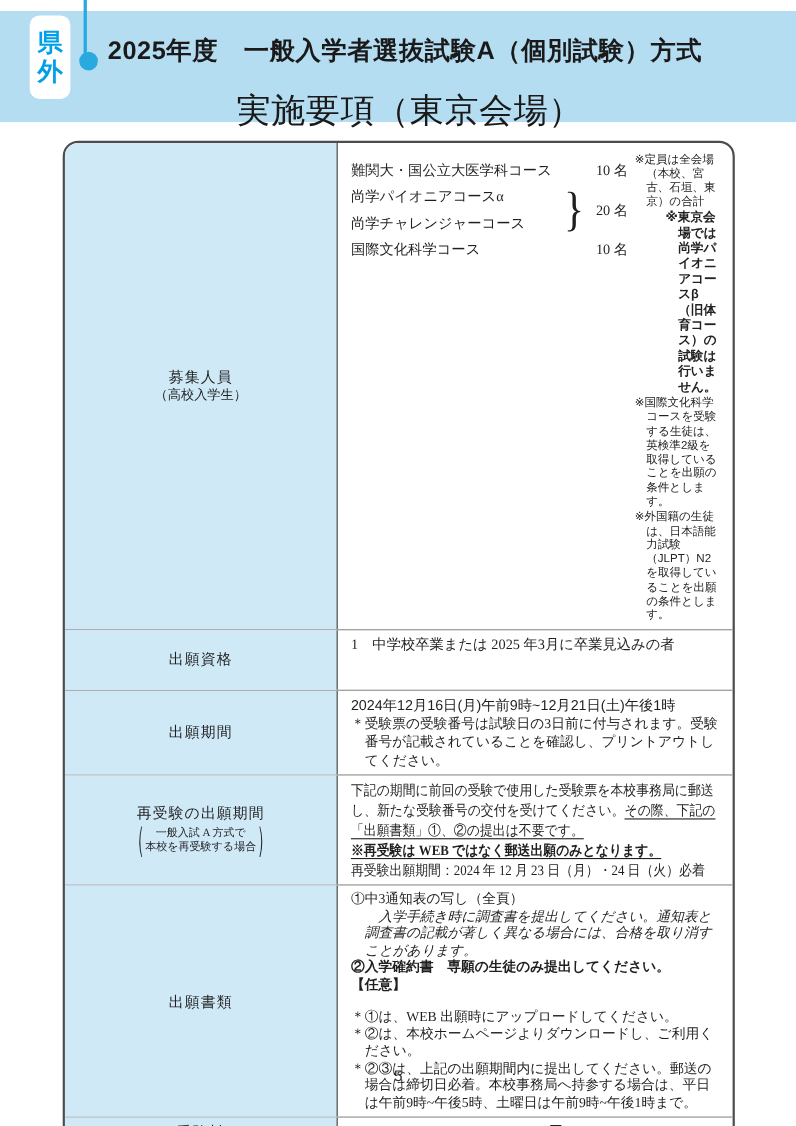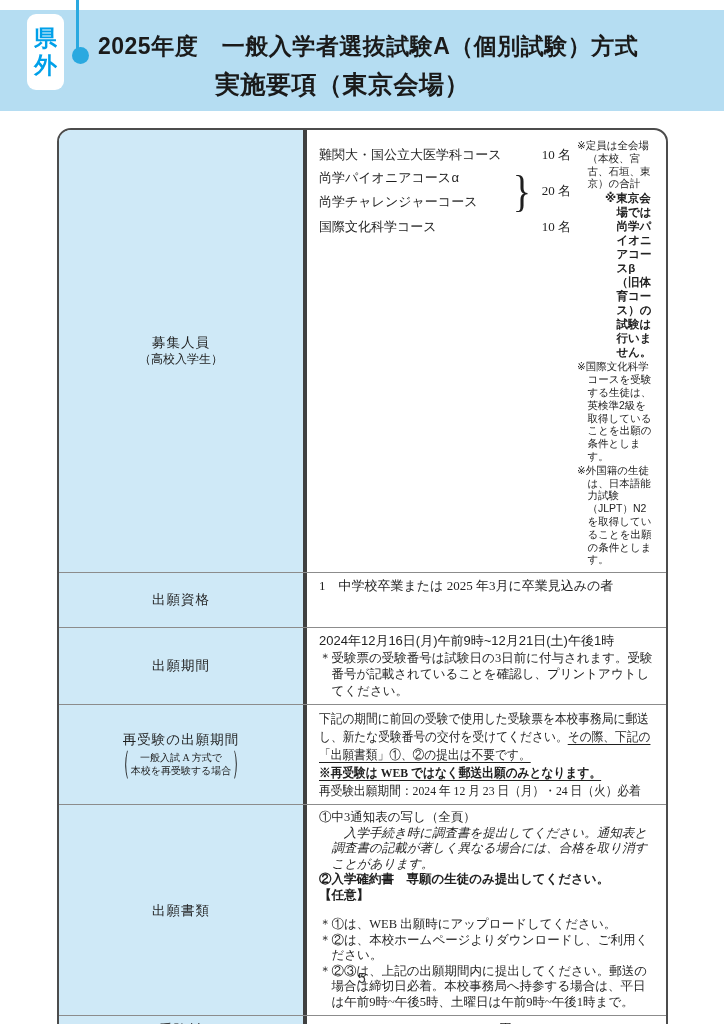--- a/index.html
+++ b/index.html
@@ -13,32 +13,32 @@
   .banner { position:absolute; left:0; top:10px; width:724px; height:101px; background:#b5ddf2; }
   .topline { position:absolute; left:76px; top:0; width:3px; height:50px; background:#2aa9e0; }
   .bullet { position:absolute; left:72px; top:47px; width:17px; height:17px; border-radius:50%; background:#2aa9e0; }
   .badge {
     position:absolute; left:27px; top:14px; width:37px; height:76px; background:#ffffff; border-radius:9px;
     display:flex; flex-direction:column; align-items:center; justify-content:center; gap:1px;
   }
   .badge span { color:#00a0e9; font-weight:bold; font-size:23px; line-height:1.1; font-family:"Liberation Sans","DejaVu Sans",sans-serif; }
   .titleblock { position:absolute; left:98px; top:31px; font-family:"Liberation Sans","DejaVu Sans",sans-serif; }
   .title1 { font-size:23px; font-weight:bold; letter-spacing:0.5px; color:#1a1a1a; }
-  .title2 { font-size:25px; font-weight:bold; letter-spacing:0.5px; color:#1a1a1a; margin-left:117px; margin-top:6px; }
+  .title2 { font-size:31px; font-weight:normal; letter-spacing:0.5px; color:#1a1a1a; margin-left:117px; margin-top:18px; }
 
   
   .doc-table {
     position:absolute; left:57px; top:128px; width:611px;
     border:2.5px solid #4c4c4c; border-radius:14px; overflow:hidden;
     font-size:13px; line-height:1.3; background:#ffffff;
   }
   .t-row { display:flex; border-top:1px solid #8c8c8c; }
   .t-row:first-child { border-top:none; }
   .lbl {
-    width:248px; flex:0 0 248px; background:#cfe9f7; border-right:4px solid #404040;
+    width:248px; flex:0 0 248px; background:#cfe9f7; border-right:1px solid #404040;
     display:flex; flex-direction:column; align-items:center; justify-content:center;
     text-align:center; font-size:13.5px; letter-spacing:1px; padding:2px;
   }
   .cnt { flex:1; padding:5px 10px 5px 12px; }
 
   
   .r-recruit { min-height:106px; }
   .r-type    { min-height:25px; }
   .r-elig    { min-height:55px; }
   .r-period  { min-height:47px; }
@@ -46,21 +46,21 @@
   .r-docs    { min-height:180px; }
   .r-fee     { min-height:25px; }
 
   
   .recruit-flex { display:flex; gap:6px; height:100%; }
   .courses { width:252px; flex:0 0 252px; padding-top:8px; font-size:13px; }
   .course-line { display:flex; align-items:center; height:24px; }
   .course-name { flex:1; }
   .course-count { width:38px; text-align:right; }
   .brace-group { display:flex; align-items:center; }
-  .brace-names { flex:1;font-family:Liberation Mono, monospace; }
+  .brace-names { flex:1; }
   .brace-names div { height:24px; display:flex; align-items:center; }
   .brace-char { font-size:38px; font-weight:300; transform:scaleY(1.15); line-height:1; margin:0 2px 0 0; }
   .brace-count { width:38px; text-align:right; }
   .notes { flex:1; padding-top:4px; font-family:"Liberation Sans","DejaVu Sans",sans-serif; font-size:10.5px; line-height:1.22; color:#222; }
   .note { padding-left:1em; text-indent:-1em; margin-bottom:1px; }
   .note.bold { font-weight:bold; font-size:11.5px;margin-left:28px; }
 
   
   .hang1 { padding-left:1em; text-indent:-1em; }
   .hang2 { padding-left:2.1em; text-indent:-2.1em; }

